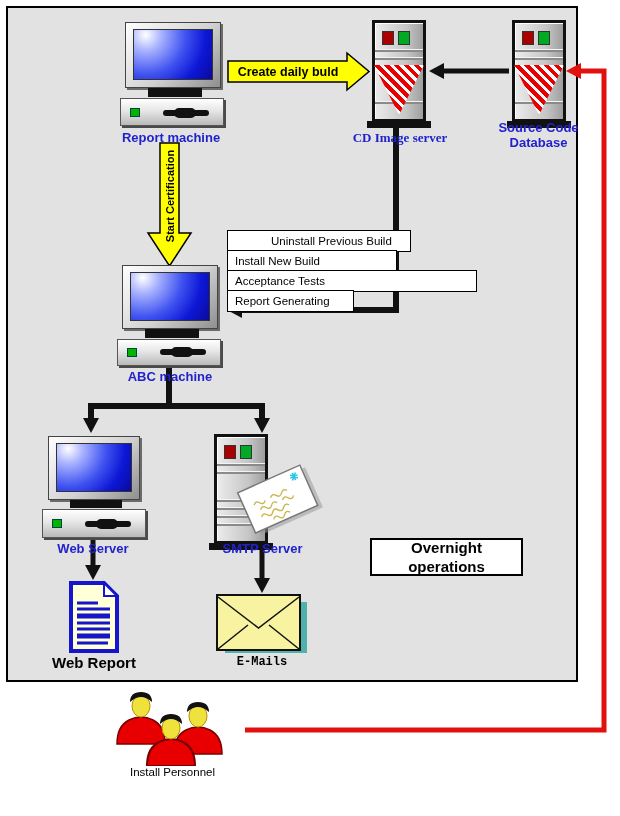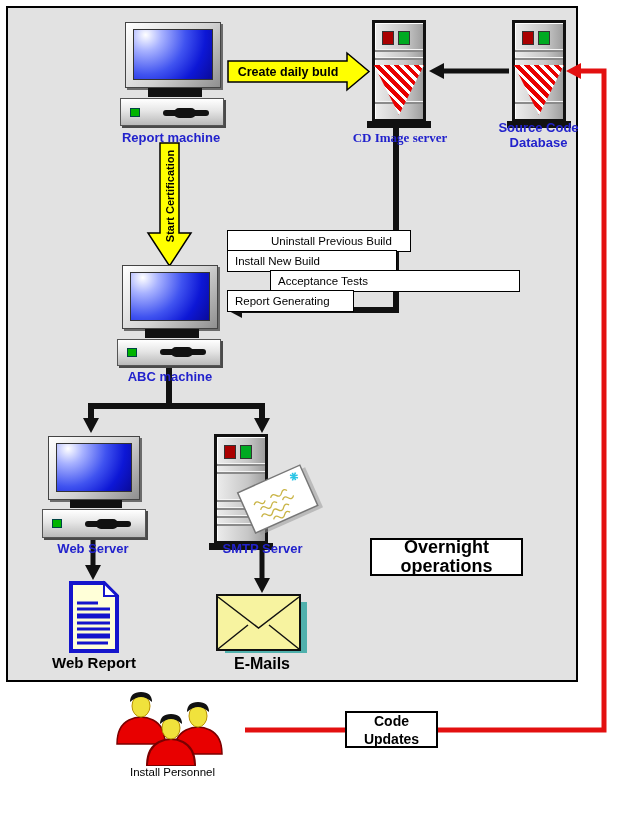--- a/index.html
+++ b/index.html
@@ -31,21 +31,21 @@
   .band{position:absolute;left:0;right:0;height:2px;background:#8a8a8a;border-top:1px solid #f4f4f4;}
   .redv{position:absolute;left:-1px;right:-1px;top:42px;height:50px;
         background:repeating-linear-gradient(45deg,#e80000 0 4px,#ffffff 4px 7px);
         clip-path:polygon(0 0,100% 0,50% 100%);}
   .sbase{position:absolute;left:-8px;right:-8px;bottom:-9px;height:7px;background:#111;}
 
   
   .lbl{position:absolute;text-align:center;font-weight:bold;z-index:2;}
   .blue{color:#2222cc;font-size:13px;line-height:15px;}
   .blk-sm{color:#000;font-size:15px;}
-  .blk-md{color:#000;font-size:16px;}
+  .blk-md{color:#000;font-size:12px;font-family:Liberation Mono, monospace;}
   .blk-lg{color:#000;font-size:15px;}
   .plain{font-weight:normal;color:#000;font-size:11.5px;}
   .taskbox{position:absolute;height:20px;background:#fff;border:1px solid #000;z-index:3;
            font-size:11.5px;line-height:20px;padding-left:7px;color:#000;white-space:nowrap;}
   .notebox{position:absolute;background:#fff;border:2px solid #000;z-index:3;color:#000;
            font-weight:bold;text-align:center;display:flex;align-items:center;justify-content:center;}
   .icon-svg{position:absolute;z-index:3;}
 </style>
 </head>
 <body>
@@ -136,21 +136,21 @@
       <div class="band" style="top:78px;"></div>
       <div class="redv"></div>
       <div class="sbase"></div>
     </div>
     <div class="lbl blue" style="left:486px;top:120px;width:105px;">Source Code Database</div>
   </div>
 
   <div>
     <div class="taskbox" style="left:227px;top:230px;width:139px;padding-left:43px;">Uninstall Previous Build</div>
     <div class="taskbox" style="left:227px;top:250px;width:161px;">Install New Build</div>
-    <div class="taskbox" style="left:227px;top:270px;width:241px;margin-left:43px;">Acceptance Tests</div>
+    <div class="taskbox" style="left:227px;top:270px;width:241px;">Acceptance Tests</div>
     <div class="taskbox" style="left:227px;top:290px;width:118px;">Report Generating</div>
   </div>
 
   <div>
     <div class="monitor" style="left:122px;top:265px;width:94px;height:62px;">
       <div class="screen"></div>
     </div>
     <div class="stand" style="left:145px;top:329px;width:54px;height:9px;"></div>
     <div class="case" style="left:117px;top:339px;width:102px;height:25px;">
       <div class="led" style="top:8px;"></div>
@@ -222,21 +222,21 @@
   <div>
     <svg class="icon-svg" style="left:216px;top:593px;" width="94" height="64" viewBox="0 0 94 64">
       <rect x="9" y="9" width="82" height="51" fill="#4fb0ac"></rect>
       <rect x="1" y="2" width="83" height="55" fill="#f7f3a0" stroke="#111" stroke-width="2"></rect>
       <path d="M2,4 L42.5,35 L83,4" fill="none" stroke="#111" stroke-width="1.5"></path>
       <path d="M2,56 L32,32 M83,56 L53,32" fill="none" stroke="#111" stroke-width="1.5"></path>
     </svg>
     <div class="lbl blk-md" style="left:222px;top:655px;width:80px;">E-Mails</div>
   </div>
 
-  <div class="notebox" style="left:370px;top:538px;width:153px;height:38px;font-size:18px;line-height:19px;padding:0 22px;box-sizing:border-box;">Overnight operations</div>
+  <div class="notebox" style="left:370px;top:538px;width:153px;height:38px;font-size:15px;line-height:19px;padding:0 22px;box-sizing:border-box;">Overnight operations</div>
 
   <div>
     <svg class="icon-svg" style="left:108px;top:686px;" width="130" height="80" viewBox="0 0 130 80">
       <g>
         <path d="M9,58 Q9,40 21,34 Q27,31 33,31 Q39,31 45,34 Q57,40 57,58 Z" fill="#e80000" stroke="#7a0000" stroke-width="1.5"></path>
         <ellipse cx="33" cy="20" rx="9" ry="11" fill="#f0e23c" stroke="#b89000"></ellipse>
         <path d="M22,16 Q22,6 33,6 Q44,6 44,16 Q38,11 33,11 Q28,11 22,16 Z" fill="#111"></path>
       </g>
       <g transform="translate(57,10)">
         <path d="M9,58 Q9,40 21,34 Q27,31 33,31 Q39,31 45,34 Q57,40 57,58 Z" fill="#e80000" stroke="#7a0000" stroke-width="1.5"></path>
@@ -245,16 +245,15 @@
       </g>
       <g transform="translate(30,22)">
         <path d="M9,58 Q9,40 21,34 Q27,31 33,31 Q39,31 45,34 Q57,40 57,58 Z" fill="#e80000" stroke="#7a0000" stroke-width="2"></path>
         <ellipse cx="33" cy="20" rx="9" ry="11" fill="#f0e23c" stroke="#b89000"></ellipse>
         <path d="M22,16 Q22,6 33,6 Q44,6 44,16 Q38,11 33,11 Q28,11 22,16 Z" fill="#111"></path>
       </g>
     </svg>
     <div class="lbl plain" style="left:100px;top:766px;width:145px;">Install Personnel</div>
   </div>
 
-  <div class="notebox" style="left:345px;top:711px;width:93px;height:37px;font-size:14px;line-height:18px;padding:0 6px;box-sizing:border-box;">Code Updates</div>
 
 
 </div>
 
 </body></html>

